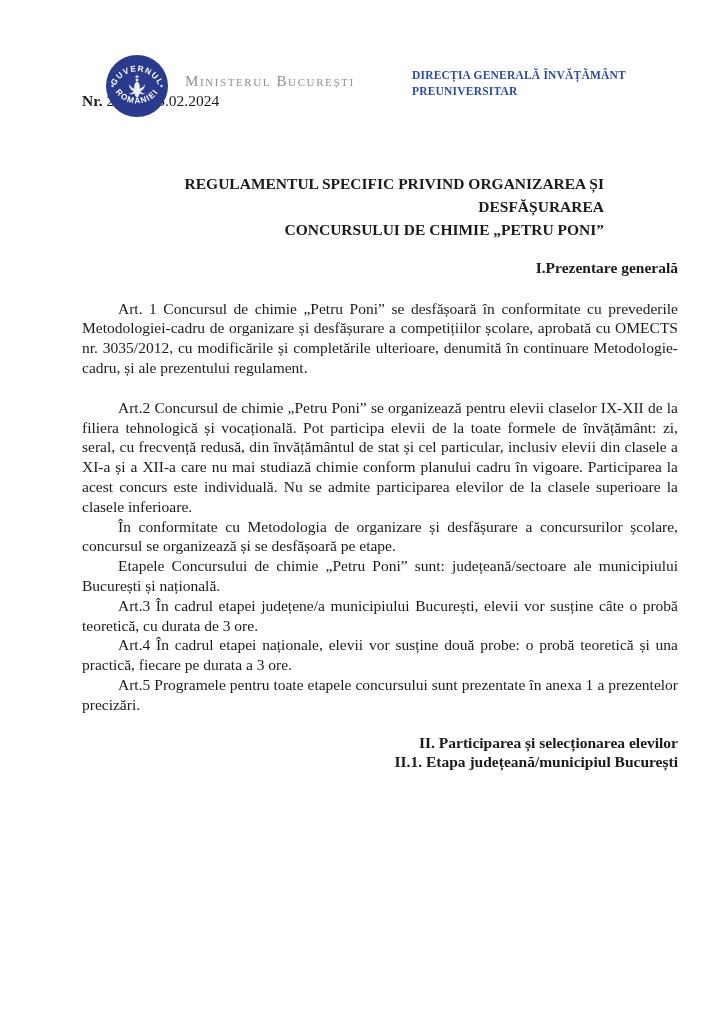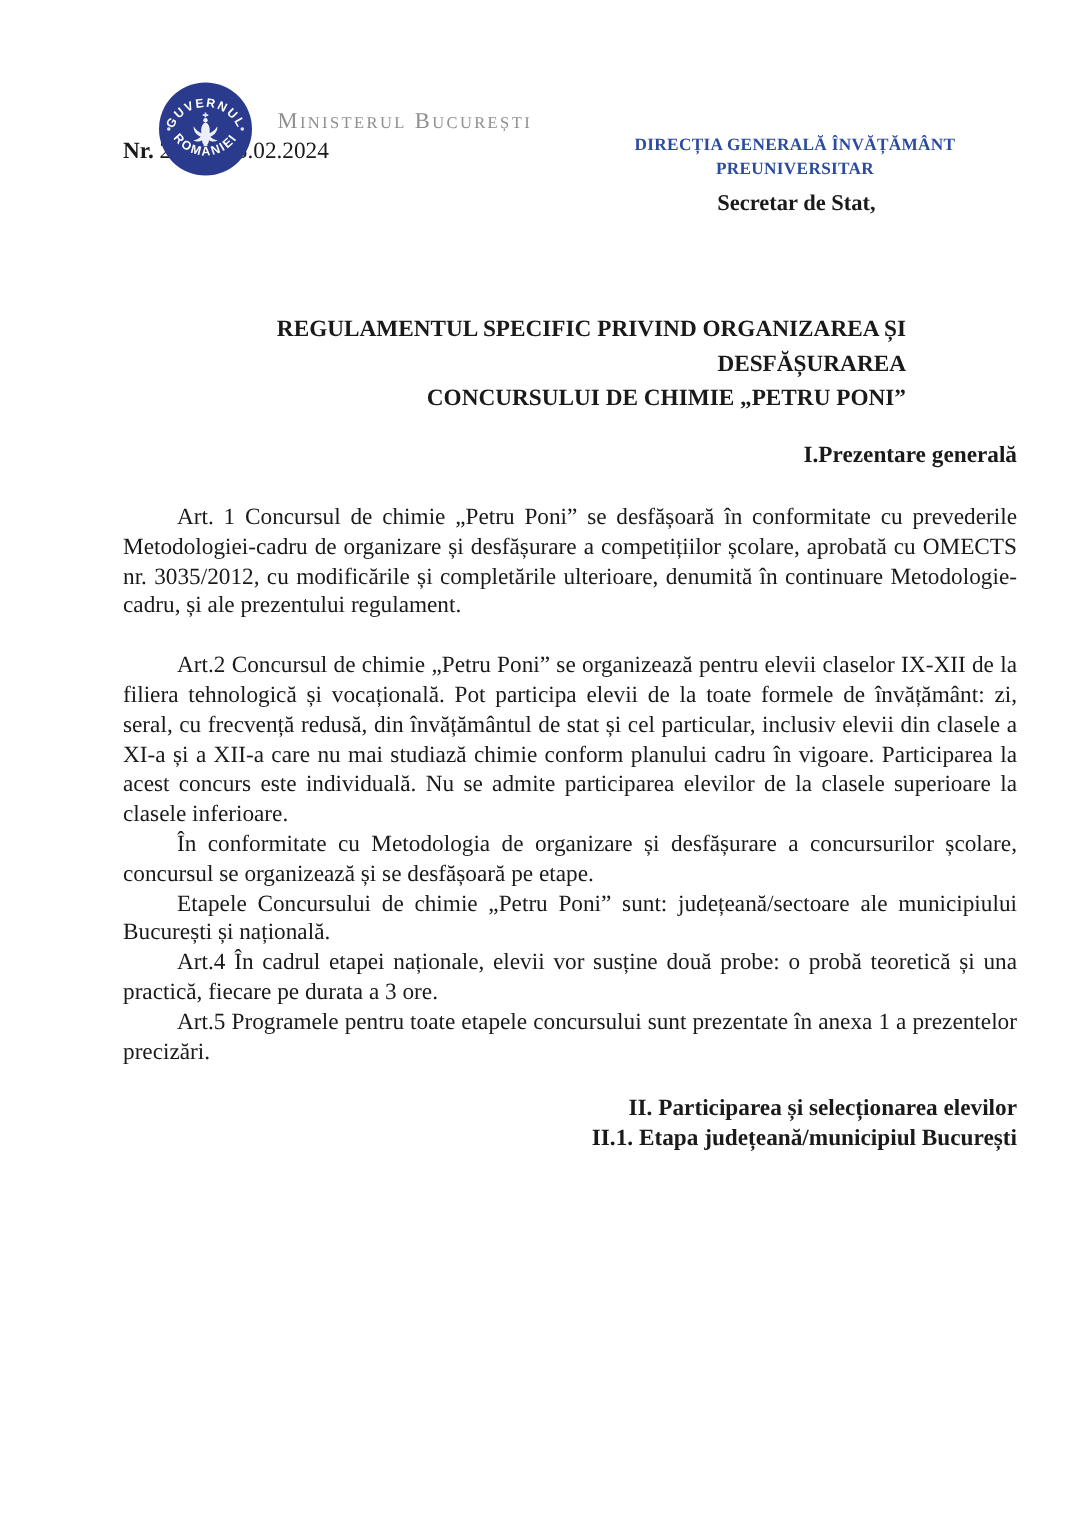--- a/index.html
+++ b/index.html
@@ -20,22 +20,22 @@
     width:64px; height:68px;
   }
   .ministry {
     position:absolute; left:185px; top:73px;
     font-family:"Liberation Serif","DejaVu Serif",serif;
     font-variant:small-caps;
     font-size:15px; letter-spacing:1.6px;
     color:#8f8f8f;
   }
   .department {
-    position:absolute; left:412px; top:89px; width:236px;
-    text-align:center;
+    position:absolute; left:412px; top:67px; width:236px;
+    text-align:left;
     font-weight:bold;
     font-size:11.5px; line-height:16px;
     letter-spacing:0.2px;
     color:#2d4b9e;
   }
 
   
   .doc {
     padding:91px 46px 0 82px;
     font-size:15.5px; line-height:19.8px;
@@ -114,36 +114,36 @@
   <div class="department">
     <div>DIRECȚIA GENERALĂ ÎNVĂȚĂMÂNT</div>
     <div>PREUNIVERSITAR</div>
   </div>
 
   <div class="doc">
 
     <div class="nr-line"><span class="nr-label">Nr.</span><span> 25433/15.02.2024</span></div>
 
     <div class="approval">
-      <div>Secretar de Stat,</div>
     </div>
 
     <div class="doc-title">
       <div>REGULAMENTUL SPECIFIC PRIVIND ORGANIZAREA ȘI DESFĂȘURAREA</div>
       <div>CONCURSULUI DE CHIMIE „PETRU PONI”</div>
     </div>
 
     <div class="sec1">
       <span class="sec-num">I.</span><span>Prezentare generală</span>
     </div>
 
     <p class="para first-para">Art. 1 Concursul de chimie „Petru Poni” se desfășoară în conformitate cu prevederile Metodologiei-cadru de organizare și desfășurare a competițiilor școlare, aprobată cu OMECTS nr. 3035/2012, cu modificările și completările ulterioare, denumită în continuare Metodologie-cadru, și ale prezentului regulament.</p>
     <p class="para gap-before">Art.2  Concursul de chimie „Petru Poni” se organizează pentru elevii claselor IX-XII de la filiera tehnologică și vocațională. Pot participa elevii de la toate formele de învățământ: zi, seral, cu frecvență redusă, din învățământul de stat și cel particular, inclusiv elevii din clasele a XI-a și a XII-a care nu mai studiază chimie conform planului cadru în vigoare. Participarea la acest concurs este individuală. Nu se admite participarea elevilor de la clasele superioare la clasele inferioare.</p>
     <p class="para">În conformitate cu Metodologia de organizare și desfășurare a concursurilor școlare, concursul se organizează și se desfășoară pe etape.</p>
     <p class="para">Etapele Concursului de chimie „Petru Poni” sunt: județeană/sectoare ale municipiului București și națională.</p>
+    <p class="para">Art.3 În cadrul etapei județene/a municipiului București, elevii vor susține câte o probă teoretică, cu durata de 3 ore.</p>
     <p class="para">Art.4 În cadrul etapei naționale, elevii vor susține două probe: o probă teoretică și una practică, fiecare pe durata a 3 ore.</p>
     <p class="para">Art.5 Programele pentru toate etapele concursului sunt prezentate în anexa 1 a prezentelor precizări.</p>
 
     <div class="sec2">
       <div>II. Participarea și selecționarea elevilor</div>
       <div>II.1. Etapa județeană/municipiul București</div>
     </div>
 
   </div>
 </div>

